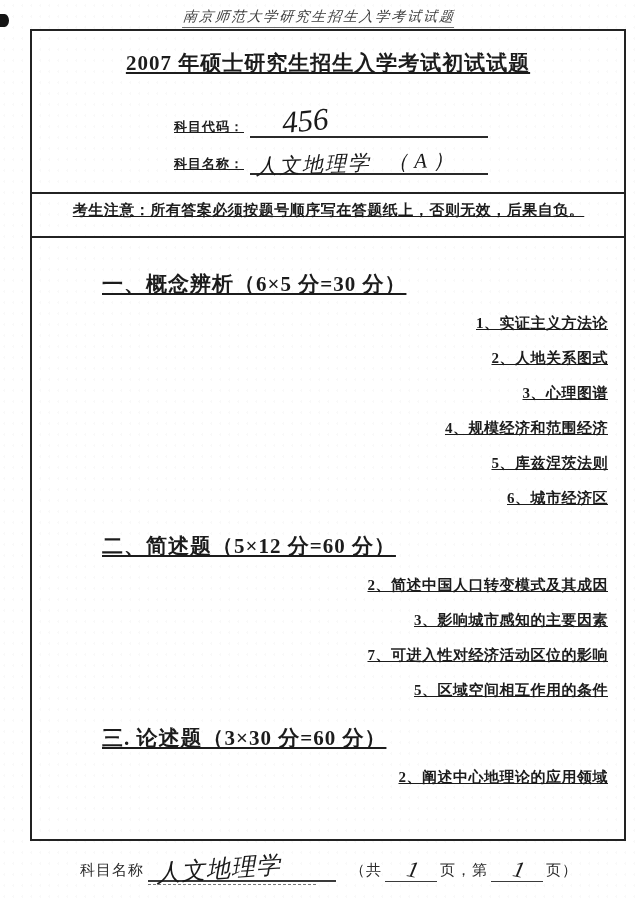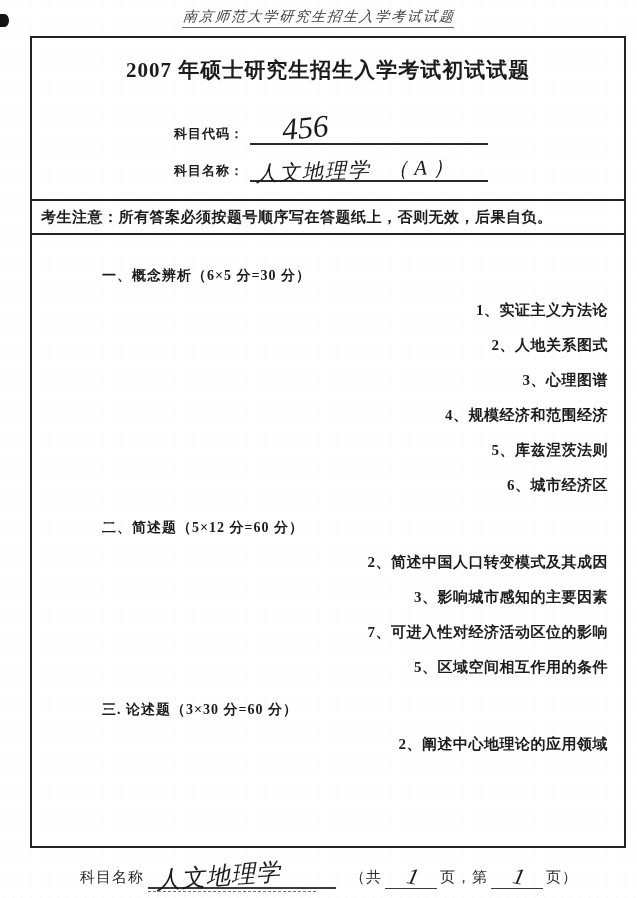--- a/index.html
+++ b/index.html
@@ -25,26 +25,27 @@
   }
   .scan-header span{
     display:inline-block;
     font-size:14px;color:#3d3d3d;
     font-style:italic;letter-spacing:2px;
     border-bottom:1px solid #6a6a6a;
     padding-bottom:1px;
     transform:skewX(-6deg);
   }
   .paper-box{
-    margin:8px 11px 0 30px;
+    margin:1px 11px 0 30px;
     width:596px;height:812px;
     box-sizing:border-box;
     border:2px solid #222;
     position:relative;
     overflow:hidden;
+    text-decoration:underline;
   }
   .title{
     margin-top:18px;
     text-align:center;
     font-size:21px;
     font-weight:700;
     letter-spacing:1px;
   }
   .subject-fields{
     margin:24px 0 0 142px;
@@ -79,29 +80,30 @@
     position:absolute;left:6px;bottom:-2px;
     font-size:21px;line-height:24px;
     transform:rotate(-2deg);
     letter-spacing:2px;
   }
   .hw-name-suffix{margin-left:16px;letter-spacing:6px;}
   .notice-bar{
     margin-top:17px;
     border-top:2px solid #222;
     border-bottom:2px solid #222;
-    padding:7px 8px 6px 9px;
+    padding:7px 8px 16px 9px;
     font-size:15px;font-weight:700;
     letter-spacing:0.5px;
+    text-align:center;
   }
   .questions{
     padding:8px 16px 0 70px;
   }
   .section-heading{
-    font-size:14px;font-weight:700;
+    font-size:21px;font-weight:700;
     margin:24px 0 4px 0;
     letter-spacing:1px;
   }
   .question-item{
     font-size:15px;font-weight:700;
     margin:16px 0 16px 13px;
     letter-spacing:0.5px;
     text-align:right;
   }
   .page-footer{

